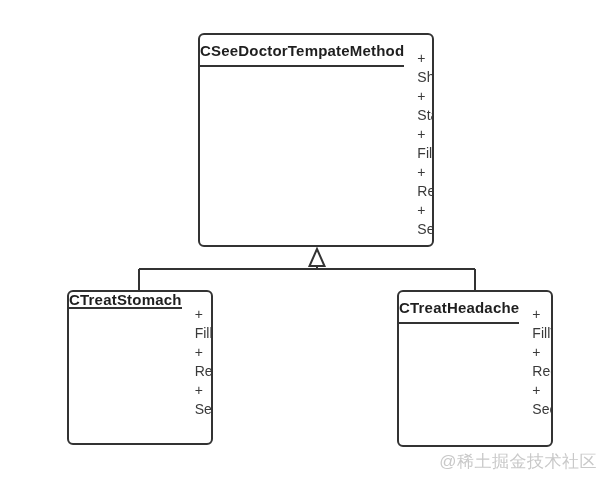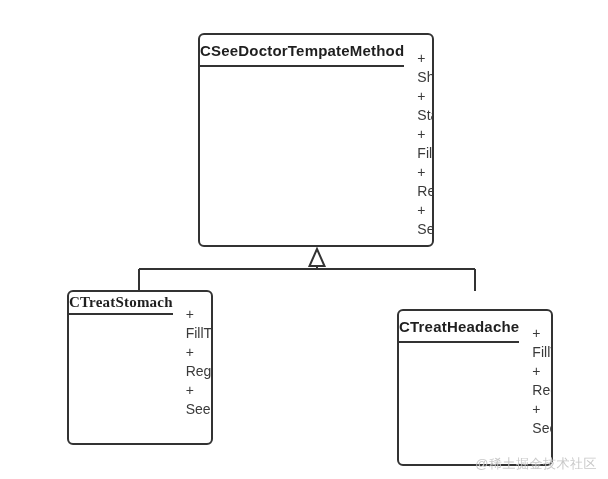--- a/index.html
+++ b/index.html
@@ -48,32 +48,32 @@
   .class-footer {
     box-sizing: border-box;
     border-top: 2px solid #333333;
   }
   #box-template { left: 198px; top: 33px;  width: 236px; height: 214px; }
   #box-template .class-title  { height: 32px; }
   #box-template .class-footer { height: 34px; }
   #box-template .class-methods { padding-top: 14px; }
 
   #box-stomach  { left: 67px;  top: 290px; width: 146px; height: 155px; }
-  #box-stomach .class-title  { height: 23px; font-family: Liberation Serif, serif; }
+  #box-stomach .class-title  { height: 17px; }
   #box-stomach .class-footer { height: 30px; }
 
-  #box-headache { left: 397px; top: 290px; width: 156px; height: 157px; margin-top: 19px; }
+  #box-headache { left: 397px; top: 290px; width: 156px; height: 157px; }
   #box-headache .class-title  { height: 32px; }
   #box-headache .class-footer { height: 29px; }
 
   .watermark {
     position: absolute;
     right: 11px;
     bottom: 6px;
-    font-size: 13px;
+    font-size: 17px;
     color: #c9c9c9;
     letter-spacing: 0.5px;
   }
 </style>
 </head>
 <body>
 
 <div id="canvas">
 
   <svg class="connector" viewBox="0 0 608 479" xmlns="http://www.w3.org/2000/svg">

